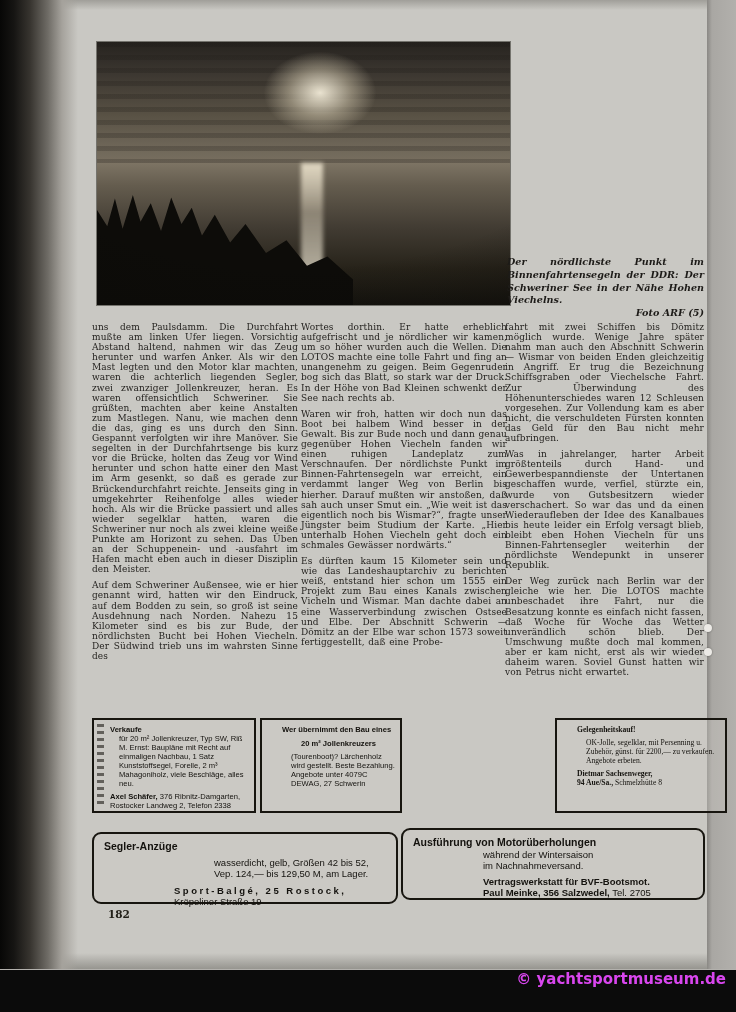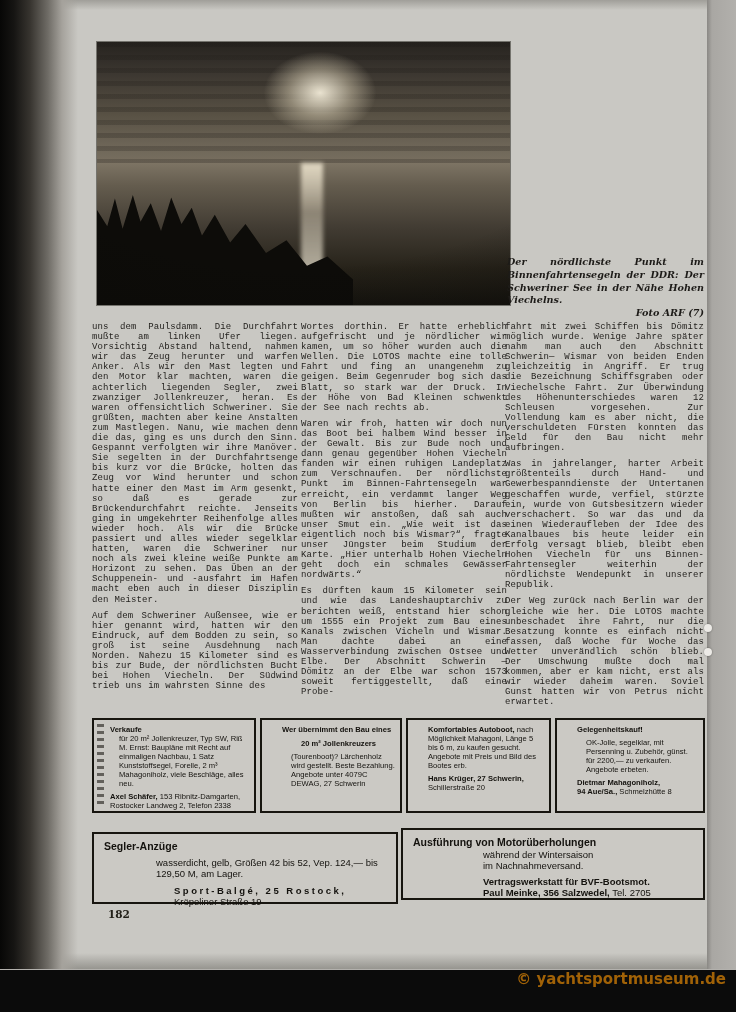--- a/index.html
+++ b/index.html
@@ -47,51 +47,51 @@
           rgba(10,9,7,.55) 100%);}
 
   
   .caption{position:absolute;left:507px;top:256px;width:197px;
         font:bold italic 9.6px/12.8px "DejaVu Serif",serif;color:#1d1b18;text-align:justify;}
   .caption .credit{text-align:right;font-style:italic;}
 
   
   .col{position:absolute;top:322px;width:206px;text-align:justify;
         font-size:9px;line-height:10.1px;color:#201e1b;letter-spacing:.1px;word-spacing:.6px;}
-  .col p{margin:0 0 6px 0;font-family:Liberation Mono, monospace;}
+  .col p{margin:0 0 6px 0;}
   #col1{left:92px;}  #col2{left:301px;}  #col3{left:505px;width:199px;}
 
   
   .ad{position:absolute;border:2px solid #17150f;background:rgba(205,204,199,.35);
         font-family:"Liberation Sans",sans-serif;font-size:7.6px;line-height:9px;
         color:#14120e;padding:5px 5px 3px 20px;box-sizing:border-box;}
   .ad b{font-weight:bold;}
   .ad .indent{padding-left:9px;}
   .ad .gap{margin-top:4px;}
   #ad1{left:92px;top:718px;width:164px;height:95px;padding-left:16px;}
   .ad-spine{position:absolute;left:3px;top:4px;bottom:4px;width:7px;opacity:.65;
         background:repeating-linear-gradient(180deg,#2b2823 0 3px,rgba(0,0,0,0) 3px 7px);}
   #ad2{left:260px;top:718px;width:142px;height:95px;}
   #ad2 .center{text-align:center;margin:5px 0 4px 0;}
   #ad3{left:406px;top:718px;width:145px;height:95px;}
-  #ad4{left:555px;top:718px;width:150px;height:95px;}
+  #ad4{left:555px;top:718px;width:172px;height:95px;font-family:Liberation Serif, serif;}
   #ad5{left:92px;top:832px;width:306px;height:72px;padding:7px 10px;}
   #ad6{left:401px;top:828px;width:304px;height:72px;padding:7px 10px;}
-  .wide .body{margin:4px 0 5px 52px;}
+  .wide .body{margin:4px 0 5px 110px;}
   .wide .who{margin-left:70px;}
   .spaced{letter-spacing:2.5px;font-weight:bold;}
-  #ad5,#ad6{font-size:9.5px;line-height:11.5px;}
+  #ad5,#ad6{font-size:9.5px;line-height:11.5px;border-radius:9px;}
   #ad5 .title,#ad6 .title{font-weight:bold;font-size:10.5px;}
 
   
   .pagenum{position:absolute;left:108px;top:908px;font:bold 10.5px/12px "DejaVu Serif",serif;
         color:#232119;}
   .footer-bar{position:absolute;left:0;top:970px;width:736px;height:42px;background:#0b0b0b;}
   .watermark{position:absolute;right:10px;top:0;height:42px;line-height:42px;
-        font:bold 15px "DejaVu Sans",sans-serif;color:#a16207;}
+        font:bold 15px "DejaVu Sans",sans-serif;color:#d946ef;}
 </style>
 </head>
 <body>
 
 <div id="scan">
 
   <div class="paper"></div>
   <div class="binding"></div>
   <div class="page-edge"></div>
   <div class="hole" style="left:704px;top:624px;"></div>
@@ -101,21 +101,21 @@
     <div class="ph-sky"></div>
     <div class="ph-water"></div>
     <div class="ph-reflection"></div>
     <div class="ph-glowdot"></div>
     <div class="ph-reeds"></div>
     <div class="ph-vignette"></div>
   </div>
 
   <div class="caption">
     <p style="margin:0">Der nördlichste Punkt im Binnenfahrtensegeln der DDR: Der Schweriner See in der Nähe Hohen Viechelns.</p>
-    <div class="credit">Foto ARF (7)</div>
+    <div class="credit">Foto ARF (5)</div>
   </div>
 
   <div id="col1" class="col">
     <p>uns dem Paulsdamm. Die Durchfahrt mußte am linken Ufer liegen. Vorsichtig Abstand haltend, nahmen wir das Zeug herunter und warfen Anker. Als wir den Mast legten und den Motor klar machten, waren die achterlich liegenden Segler, zwei zwanziger Jollenkreuzer, heran. Es waren offensichtlich Schweriner. Sie grüßten, machten aber keine Anstalten zum Mastlegen. Nanu, wie machen denn die das, ging es uns durch den Sinn. Gespannt verfolgten wir ihre Manöver. Sie segelten in der Durchfahrtsenge bis kurz vor die Brücke, holten das Zeug vor Wind herunter und schon hatte einer den Mast im Arm gesenkt, so daß es gerade zur Brückendurchfahrt reichte. Jenseits ging in umgekehrter Reihenfolge alles wieder hoch. Als wir die Brücke passiert und alles wieder segelklar hatten, waren die Schweriner nur noch als zwei kleine weiße Punkte am Horizont zu sehen. Das Üben an der Schuppenein- und -ausfahrt im Hafen macht eben auch in dieser Disziplin den Meister.</p>
     <p>Auf dem Schweriner Außensee, wie er hier genannt wird, hatten wir den Eindruck, auf dem Bodden zu sein, so groß ist seine Ausdehnung nach Norden. Nahezu 15 Kilometer sind es bis zur Bude, der nördlichsten Bucht bei Hohen Viecheln. Der Südwind trieb uns im wahrsten Sinne des</p>
   </div>
   <div id="col2" class="col">
     <p>Wortes dorthin. Er hatte erheblich aufgefrischt und je nördlicher wir kamen, um so höher wurden auch die Wellen. Die LOTOS machte eine tolle Fahrt und fing an unangenehm zu geigen. Beim Gegenruder bog sich das Blatt, so stark war der Druck. In der Höhe von Bad Kleinen schwenkt der See nach rechts ab.</p>
     <p>Waren wir froh, hatten wir doch nun das Boot bei halbem Wind besser in der Gewalt. Bis zur Bude noch und dann genau gegenüber Hohen Viecheln fanden wir einen ruhigen Landeplatz zum Verschnaufen. Der nördlichste Punkt im Binnen-Fahrtensegeln war erreicht, ein verdammt langer Weg von Berlin bis hierher. Darauf mußten wir anstoßen, daß sah auch unser Smut ein. „Wie weit ist das eigentlich noch bis Wismar?“, fragte unser Jüngster beim Studium der Karte. „Hier unterhalb Hohen Viecheln geht doch ein schmales Gewässer nordwärts.“</p>
     <p>Es dürften kaum 15 Kilometer sein und wie das Landeshauptarchiv zu berichten weiß, entstand hier schon um 1555 ein Projekt zum Bau eines Kanals zwischen Vicheln und Wismar. Man dachte dabei an eine Wasserverbindung zwischen Ostsee und Elbe. Der Abschnitt Schwerin — Dömitz an der Elbe war schon 1573 soweit fertiggestellt, daß eine Probe-</p>
@@ -123,39 +123,34 @@
   <div id="col3" class="col">
     <p>fahrt mit zwei Schiffen bis Dömitz möglich wurde. Wenige Jahre später nahm man auch den Abschnitt Schwerin— Wismar von beiden Enden gleichzeitig in Angriff. Er trug die Bezeichnung Schiffsgraben oder Viechelsche Fahrt. Zur Überwindung des Höhenunterschiedes waren 12 Schleusen vorgesehen. Zur Vollendung kam es aber nicht, die verschuldeten Fürsten konnten das Geld für den Bau nicht mehr aufbringen.</p>
     <p>Was in jahrelanger, harter Arbeit größtenteils durch Hand- und Gewerbespanndienste der Untertanen geschaffen wurde, verfiel, stürzte ein, wurde von Gutsbesitzern wieder verschachert. So war das und da einen Wiederaufleben der Idee des Kanalbaues bis heute leider ein Erfolg versagt blieb, bleibt eben Hohen Viecheln für uns Binnen-Fahrtensegler weiterhin der nördlichste Wendepunkt in unserer Republik.</p>
     <p>Der Weg zurück nach Berlin war der gleiche wie her. Die LOTOS machte unbeschadet ihre Fahrt, nur die Besatzung konnte es einfach nicht fassen, daß Woche für Woche das Wetter unverändlich schön blieb. Der Umschwung mußte doch mal kommen, aber er kam nicht, erst als wir wieder daheim waren. Soviel Gunst hatten wir von Petrus nicht erwartet.</p>
   </div>
 
   <div id="ad1" class="ad">
     <div class="ad-spine"></div>
     <b>Verkaufe</b>
     <div class="indent">für 20 m² Jollenkreuzer, Typ SW, Riß M. Ernst: Baupläne mit Recht auf einmaligen Nachbau, 1 Satz Kunststoffsegel, Forelle, 2 m³ Mahagoniholz, viele Beschläge, alles neu.</div>
-    <div class="gap"><b>Axel Schäfer,</b><span> 153 Ribnitz-Damgarten, Rostocker Landweg 2, Telefon 2338</span></div>
+    <div class="gap"><b>Axel Schäfer,</b><span> 376 Ribnitz-Damgarten, Rostocker Landweg 2, Telefon 2338</span></div>
   </div>
 
   <div id="ad2" class="ad">
     <b>Wer übernimmt den Bau eines</b>
     <div class="center"><b>20 m² Jollenkreuzers</b></div>
     <div class="indent">(Tourenboot)? Lärchenholz wird gestellt. Beste Bezahlung. Angebote unter 4079C DEWAG, 27 Schwerin</div>
   </div>
 
-  <div id="ad3" class="ad">
-    <div><b>Komfortables Autoboot,</b><span> nach Möglichkeit Mahagoni, Länge 5 bis 6 m, zu kaufen gesucht. Angebote mit Preis und Bild des Bootes erb.</span></div>
-    <div class="gap"><b>Hans Krüger, 27 Schwerin,</b></div>
-    <div>Schillerstraße 20</div>
-  </div>
 
   <div id="ad4" class="ad">
     <b>Gelegenheitskauf!</b>
     <div class="indent gap">OK-Jolle, segelklar, mit Persenning u. Zubehör, günst. für 2200,— zu verkaufen. Angebote erbeten.</div>
-    <div class="gap"><b>Dietmar Mahagoniholz,</b></div>
+    <div class="gap"><b>Dietmar Sachsenweger,</b></div>
     <div><b>94 Aue/Sa.,</b><span> Schmelzhütte 8</span></div>
   </div>
 
   <div id="ad5" class="ad wide">
     <div class="title">Segler-Anzüge</div>
     <div class="body">wasserdicht, gelb, Größen 42 bis 52, Vep. 124,— bis 129,50 M, am Lager.</div>
     <div class="who"><span class="spaced">Sport-Balgé, 25 Rostock,</span></div>
     <div class="who">Kröpeliner Straße 19</div>
   </div>
 

